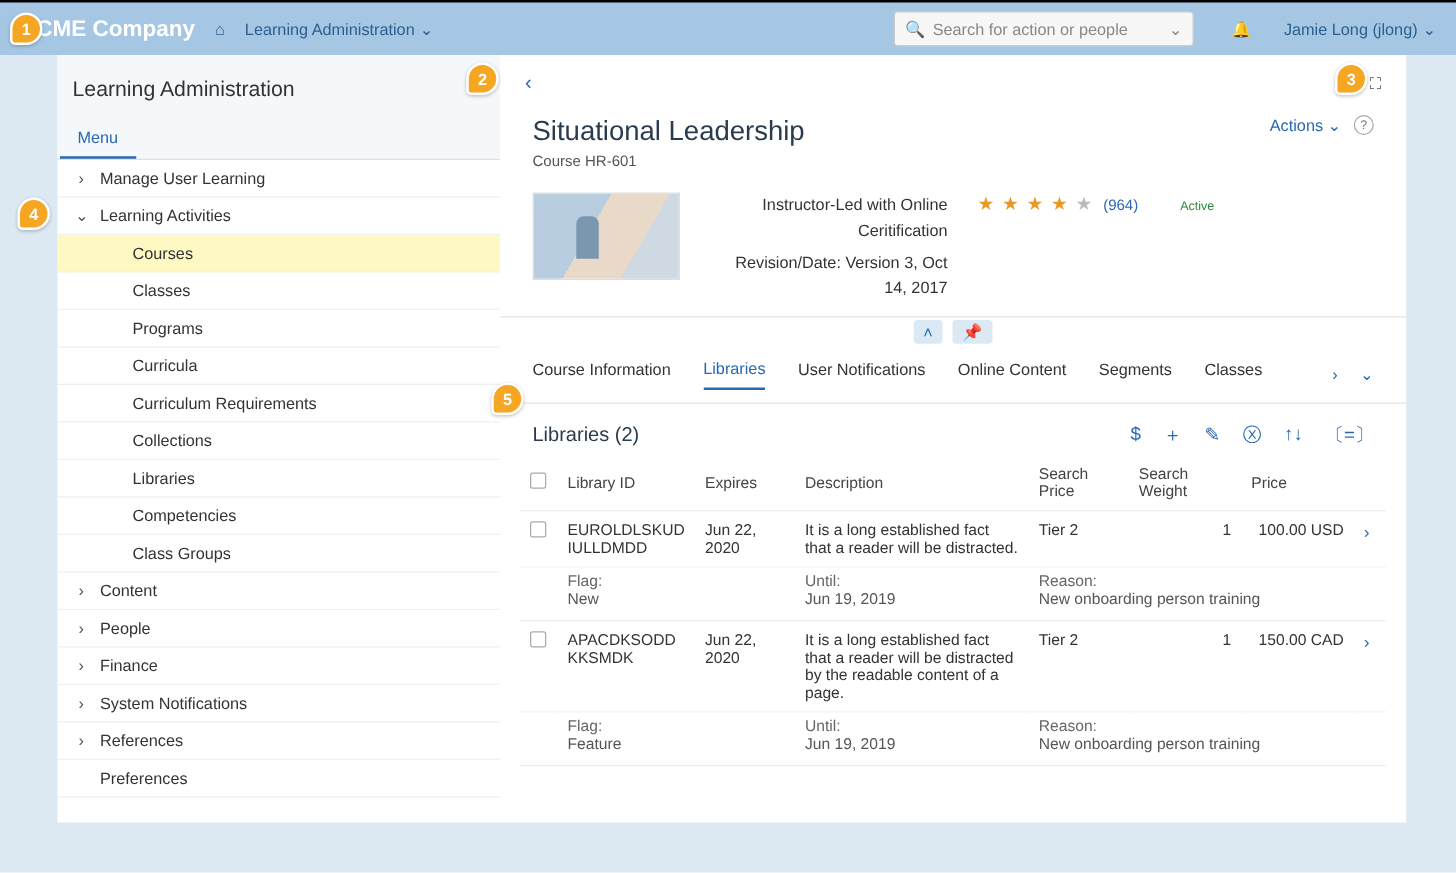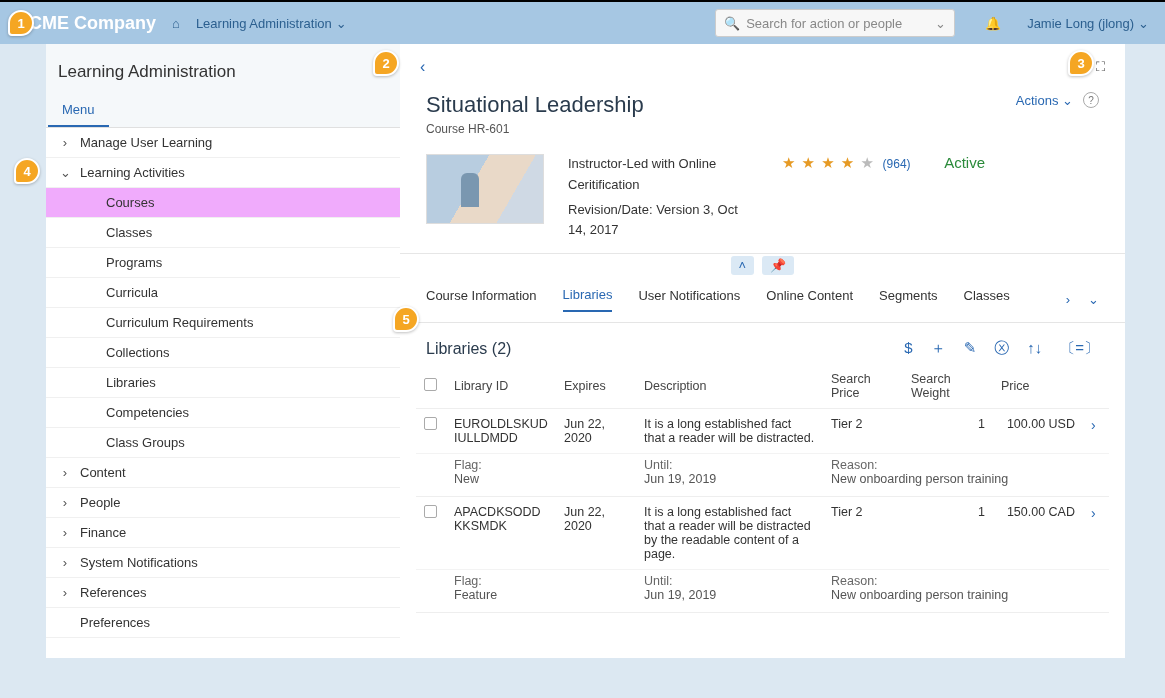--- a/index.html
+++ b/index.html
@@ -77,21 +77,21 @@
   .nav-item {
     display: flex;
     align-items: center;
     padding: 7px 14px;
     gap: 10px;
     cursor: pointer;
     border-bottom: 1px solid #f0f0f0;
     color: #333;
   }
   .nav-item.sub { padding-left: 60px; font-size:13px; }
-  .nav-item.sub.active { background: #f0abfc; }
+  .nav-item.sub.active { background: #fef9c3; }
   .nav-arrow { width: 10px; text-align:center; color:#555;}
   .content {
     flex: 1;
     background: #fff;
     margin: 0 40px 40px 0;
     display:flex;
     flex-direction:column;
     overflow:hidden;
   }
   .content-top {
@@ -126,21 +126,21 @@
   }
   .thumb::after{
     content:"";
     position:absolute; left:34px; top:18px; width:18px; height:34px;
     background:#7a97b0; border-radius:6px 6px 0 0;
   }
   .meta { font-size:13px; color:#333; line-height:1.6; }
   .stars { color:#e69a24; font-size:15px; letter-spacing:1px; }
   .stars .grey { color:#bbb; }
   .rating-count { color:#2968b2; font-size:12px; margin-left:4px;margin-top:48px;}
-  .status-active { color:#2a8a3a; font-size:15px; margin-left: 30px;}
+  .status-active { color:#2a8a3a; font-size:10px; margin-left: 30px;}
   .section-rail {
     border-top:1px solid #e6e6e6;
     display:flex; justify-content:center; gap:8px;
     padding:2px 0;
   }
   .rail-pill { background:#dbe9f5; color:#2968b2; border-radius:3px; padding:2px 8px; cursor:pointer; font-size:13px;}
   .tabs {
     display:flex; gap: 26px; padding: 10px 26px; border-bottom:1px solid #e5e5e5;
     align-items:center;
   }
@@ -271,21 +271,21 @@
         <span>
           <span>Actions</span>
           <span> ⌄</span>
         </span>
         <span class="help-ic">?</span>
       </div>
     </div>
 
     <div class="summary">
       <div class="thumb"></div>
-      <div class="meta" style="width:190px;">
+      <div class="meta" style="width:190px;text-align:right;">
         <div>Instructor-Led with Online Ceritification</div>
         <div style="margin-top:4px;">Revision/Date: Version 3, Oct 14, 2017</div>
       </div>
       <div>
         <span class="stars">★ ★ ★ ★ <span class="grey">★</span></span>
         <span class="rating-count">(964)</span>
         <span class="status-active">Active</span>
       </div>
     </div>
 

